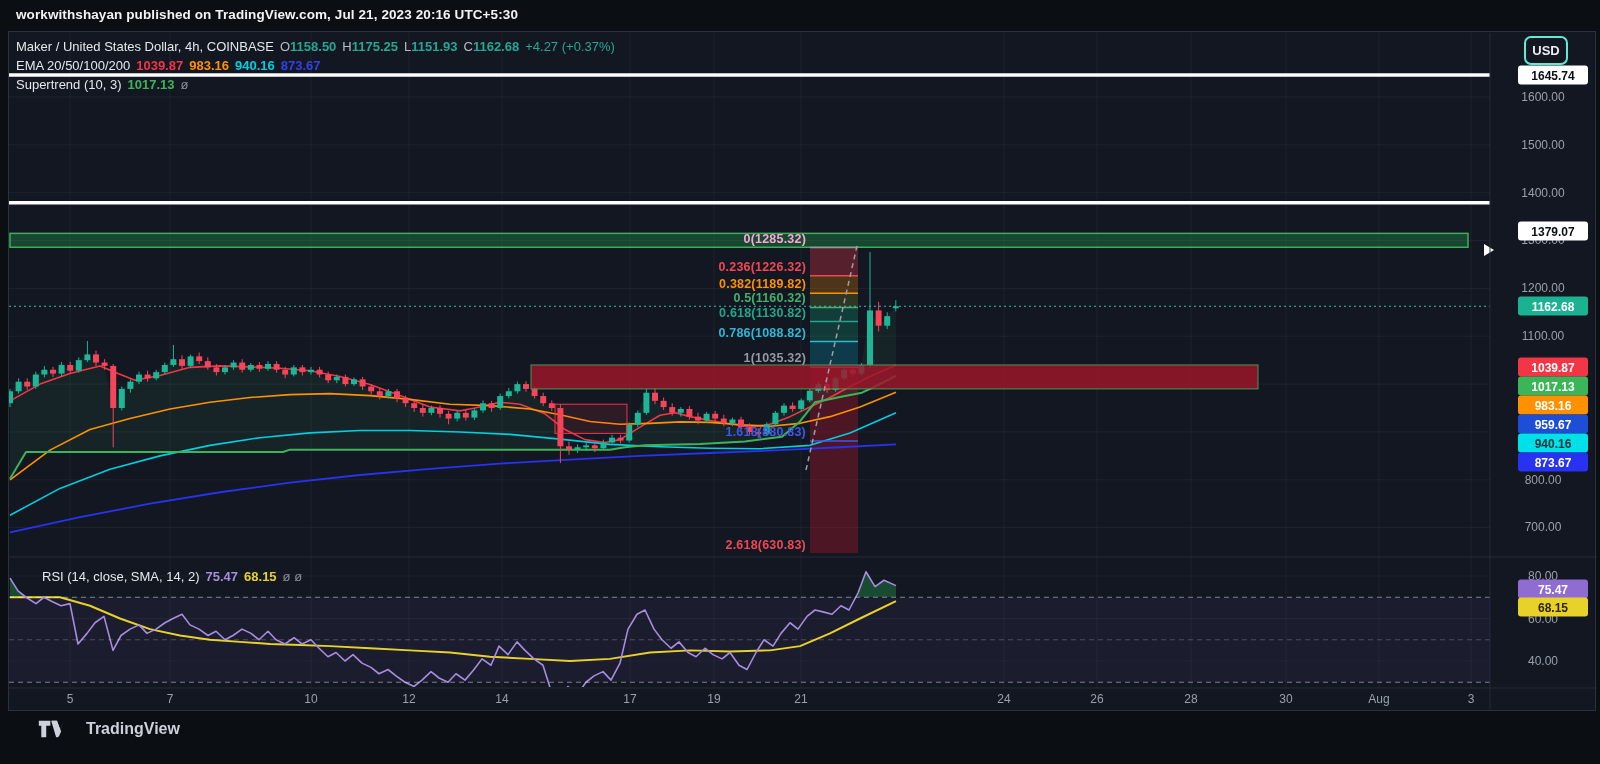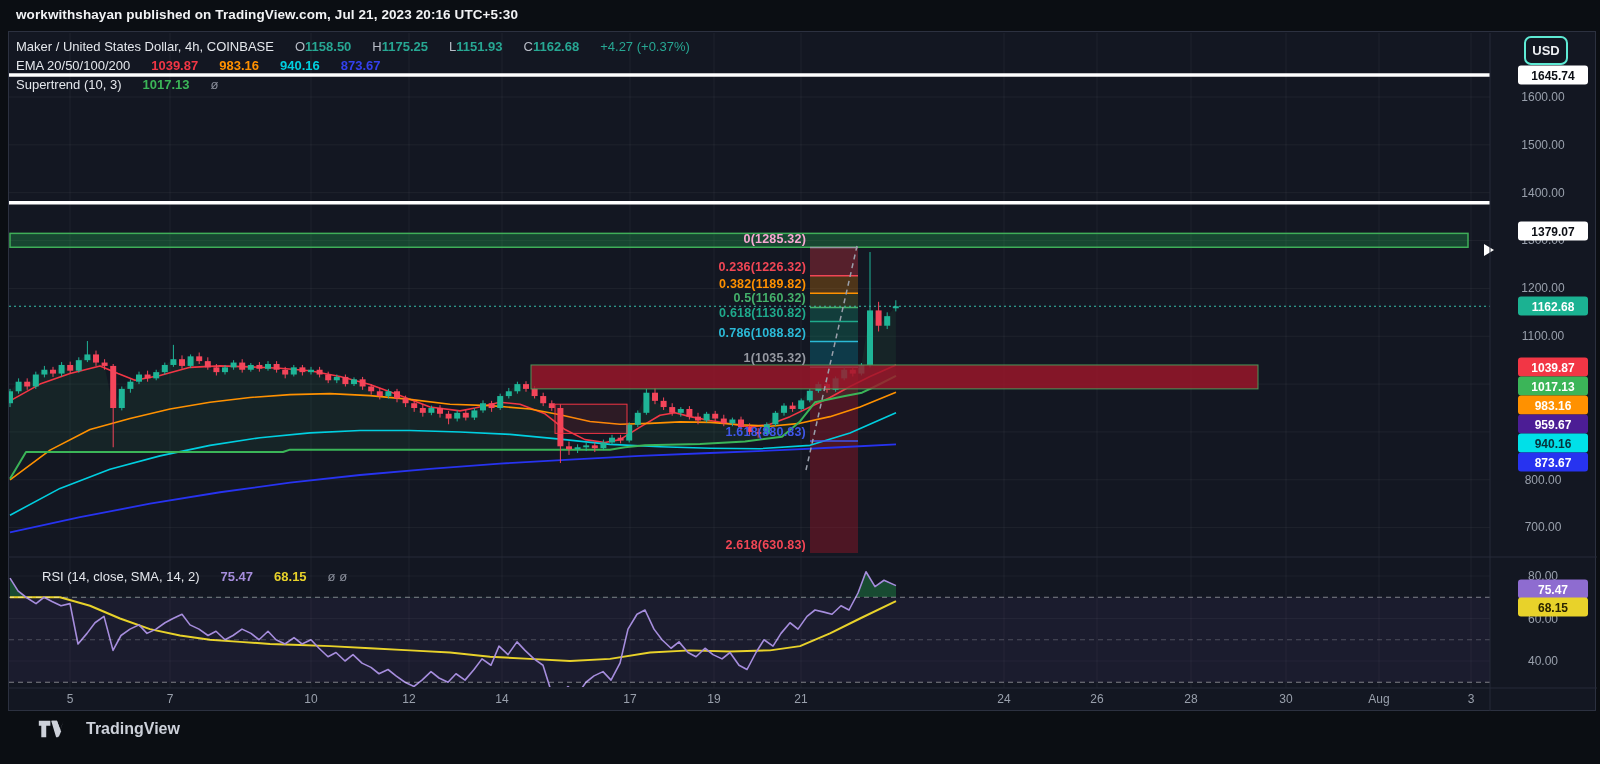--- a/index.html
+++ b/index.html
@@ -11,21 +11,21 @@
     border:1px solid #2c3140;box-sizing:border-box;z-index:0;}
   #chart-svg{position:absolute;left:0;top:0;width:1600px;height:764px;z-index:1;}
   #labels-layer{position:absolute;left:0;top:0;width:1600px;height:764px;z-index:2;pointer-events:none;}
   .tick{position:absolute;left:1493px;width:100px;text-align:center;font-size:12px;color:#99a0ac;
     transform:translateY(-50%);white-space:nowrap;}
   .plabel{position:absolute;left:1518px;width:70px;text-align:center;font-size:12px;font-weight:700;
     border-radius:3px;padding:2.5px 0;transform:translateY(-50%);white-space:nowrap;}
   .tlabel{position:absolute;top:692px;transform:translateX(-50%);font-size:12px;color:#99a0ac;}
   .fiblabel{position:absolute;width:260px;text-align:right;font-size:12.5px;font-weight:600;
     transform:translateY(-50%);letter-spacing:.2px;}
-  .legend-row{position:absolute;left:16px;height:17px;display:flex;align-items:center;gap:21px;
+  .legend-row{position:absolute;left:16px;height:17px;display:flex;align-items:center;gap:6px;
     font-size:13px;color:#e4e7ec;z-index:2;white-space:nowrap;}
   .legend-row .lt{font-weight:500;}
   .kv i{font-style:normal;color:#b7bcc6;}
   .grn{color:#27a793;font-weight:500;}
   .dim{color:#868b97;}
   .vspan{font-weight:600;}
   .usd-btn{position:absolute;left:1524px;top:36px;width:40px;height:25px;line-height:25px;text-align:center;
     border:2px solid #5eead4;border-radius:7px;color:#eceef2;font-size:13px;font-weight:700;z-index:3;
     background:rgba(19,23,34,.85);cursor:pointer;}
   .footer{position:absolute;left:38px;top:719px;display:flex;align-items:center;gap:20px;z-index:2;}
@@ -348,21 +348,21 @@
       <div class="tick" style="top: 527px;">700.00</div>
       <div class="tick" style="top: 576px;">80.00</div>
       <div class="tick" style="top: 619px;">60.00</div>
       <div class="tick" style="top: 661px;">40.00</div>
       <div class="plabel" style="top: 75px; background: rgb(255, 255, 255); color: rgb(11, 14, 20);">1645.74</div>
       <div class="plabel" style="top: 203px; background: rgb(255, 255, 255); color: rgb(11, 14, 20); margin-top: 28px;">1379.07</div>
       <div class="plabel" style="top: 306px; background: rgb(27, 178, 146); color: rgb(255, 255, 255);">1162.68</div>
       <div class="plabel" style="top: 367px; background: rgb(242, 54, 69); color: rgb(255, 255, 255);">1039.87</div>
       <div class="plabel" style="top: 386px; background: rgb(59, 181, 88); color: rgb(255, 255, 255);">1017.13</div>
       <div class="plabel" style="top: 405px; background: rgb(255, 145, 0); color: rgb(255, 255, 255);">983.16</div>
-      <div class="plabel" style="top: 424px; background: #4c1d95; color: rgb(255, 255, 255);">959.67</div>
+      <div class="plabel" style="top: 424px; background: #1d4ed8; color: rgb(255, 255, 255);">959.67</div>
       <div class="plabel" style="top: 443px; background: rgb(0, 224, 232); color: rgb(7, 49, 58);">940.16</div>
       <div class="plabel" style="top: 462px; background: rgb(39, 51, 240); color: rgb(255, 255, 255);">873.67</div>
       <div class="plabel" style="top: 589px; background: rgb(142, 108, 208); color: rgb(255, 255, 255);">75.47</div>
       <div class="plabel" style="top: 607px; background: rgb(232, 210, 42); color: rgb(43, 37, 0);">68.15</div>
       <div class="tlabel" style="left: 70px;">5</div>
       <div class="tlabel" style="left: 170px;">7</div>
       <div class="tlabel" style="left: 311px;">10</div>
       <div class="tlabel" style="left: 409px;">12</div>
       <div class="tlabel" style="left: 502px;">14</div>
       <div class="tlabel" style="left: 630px;">17</div>

